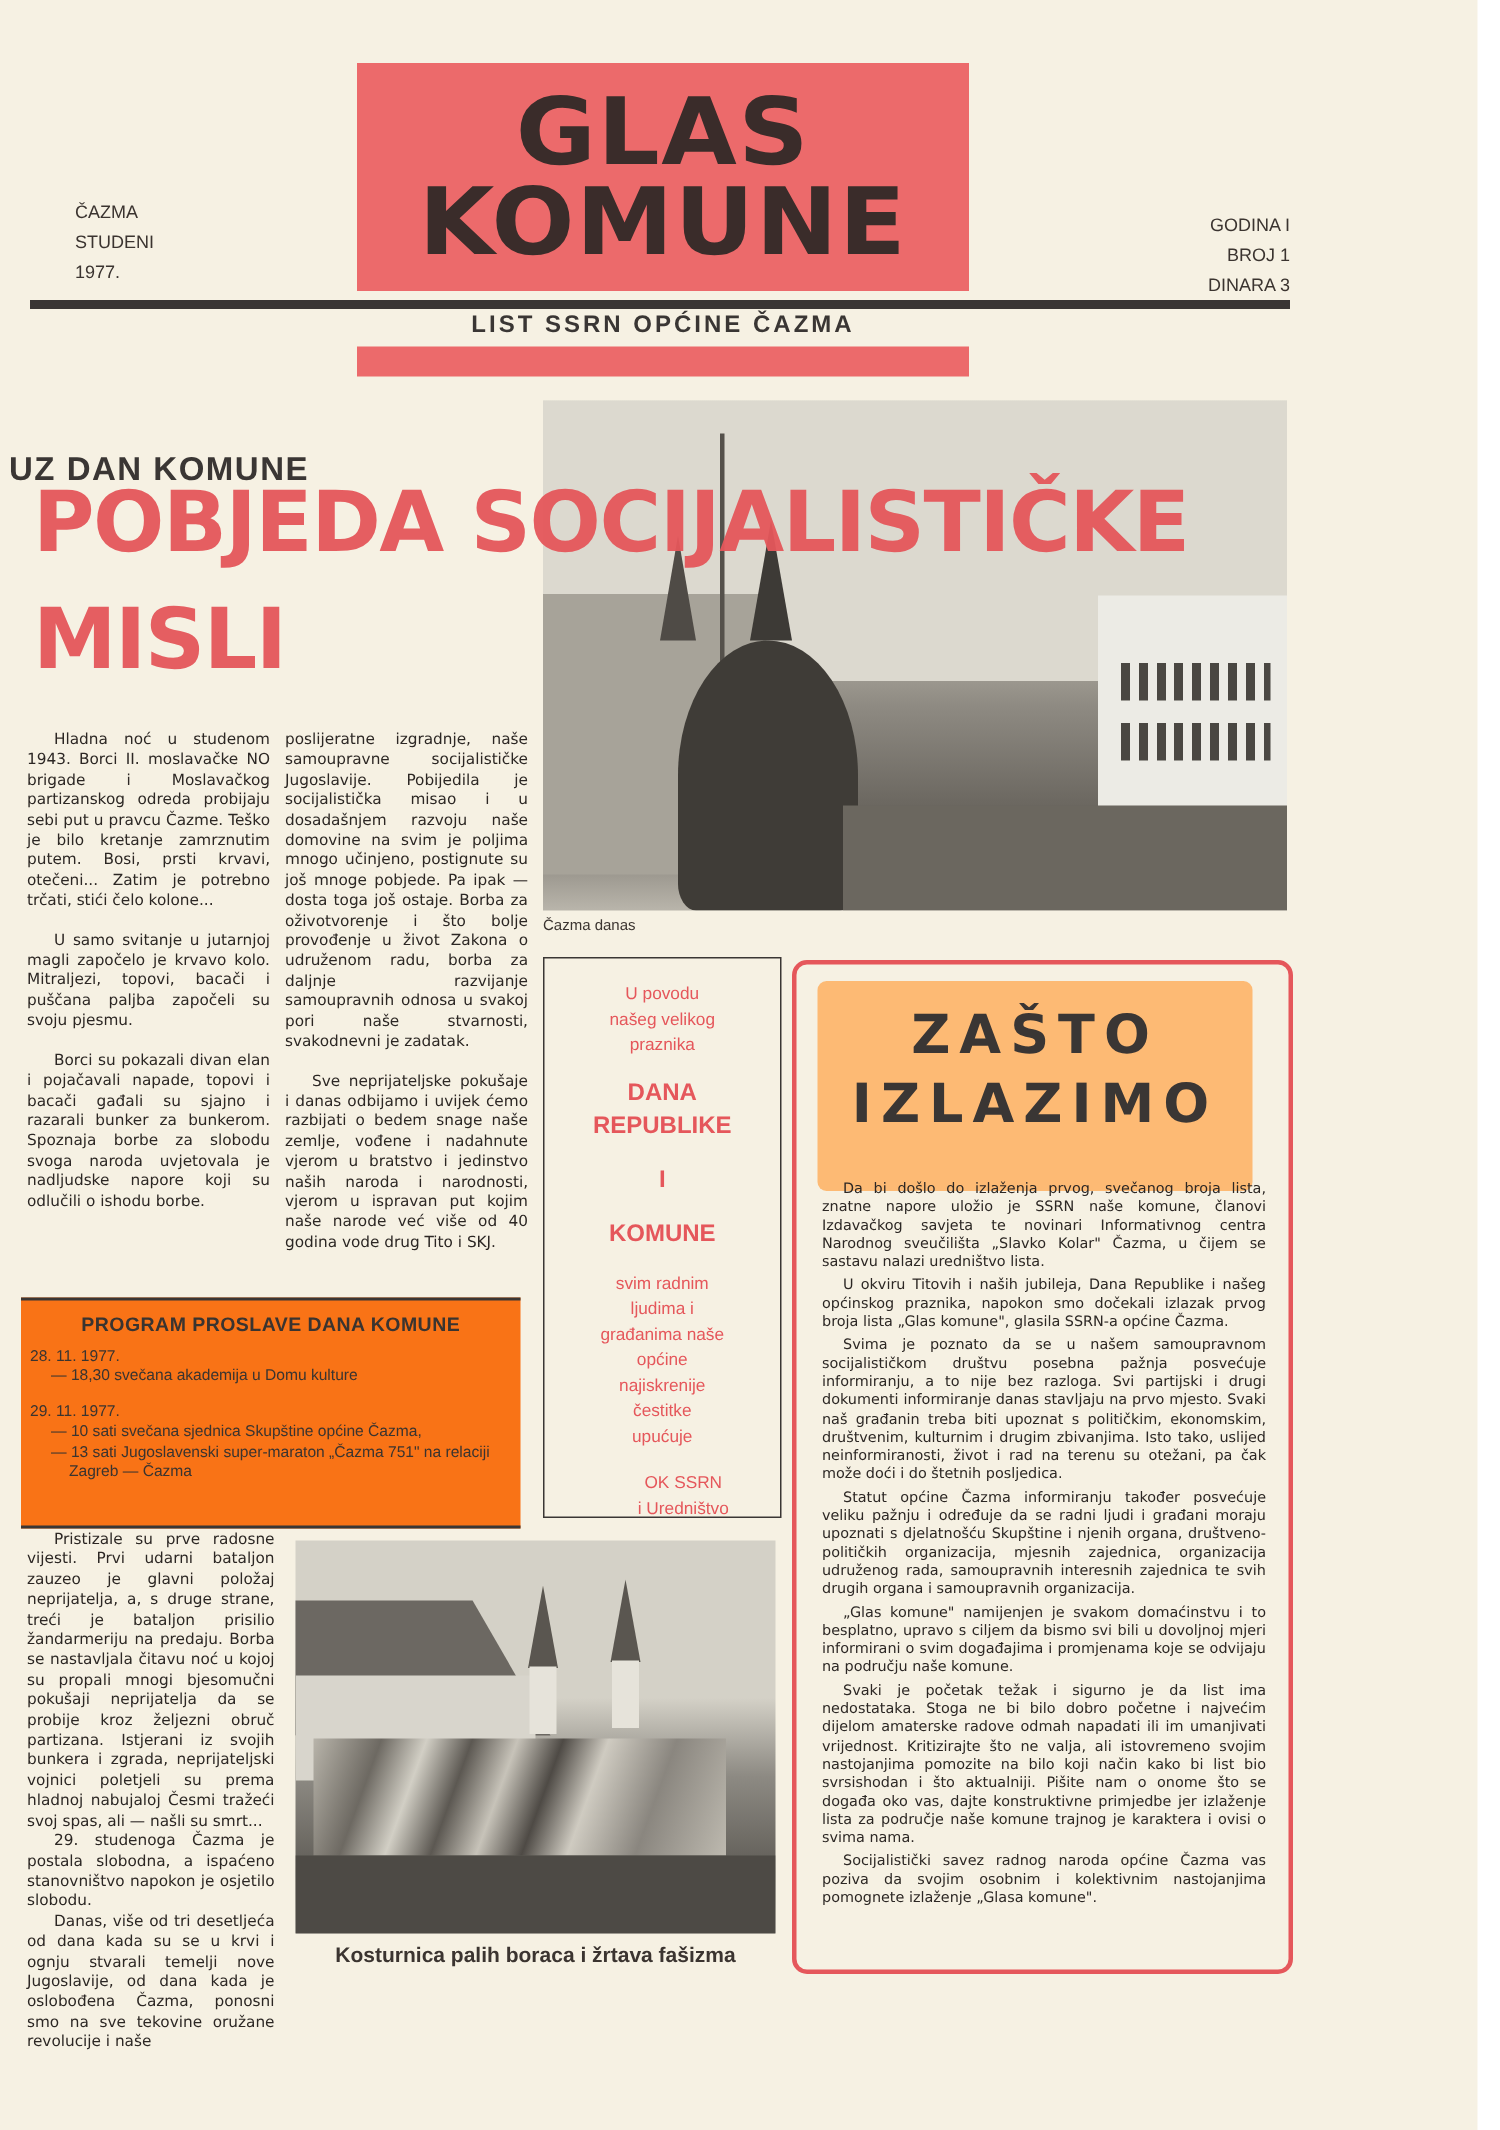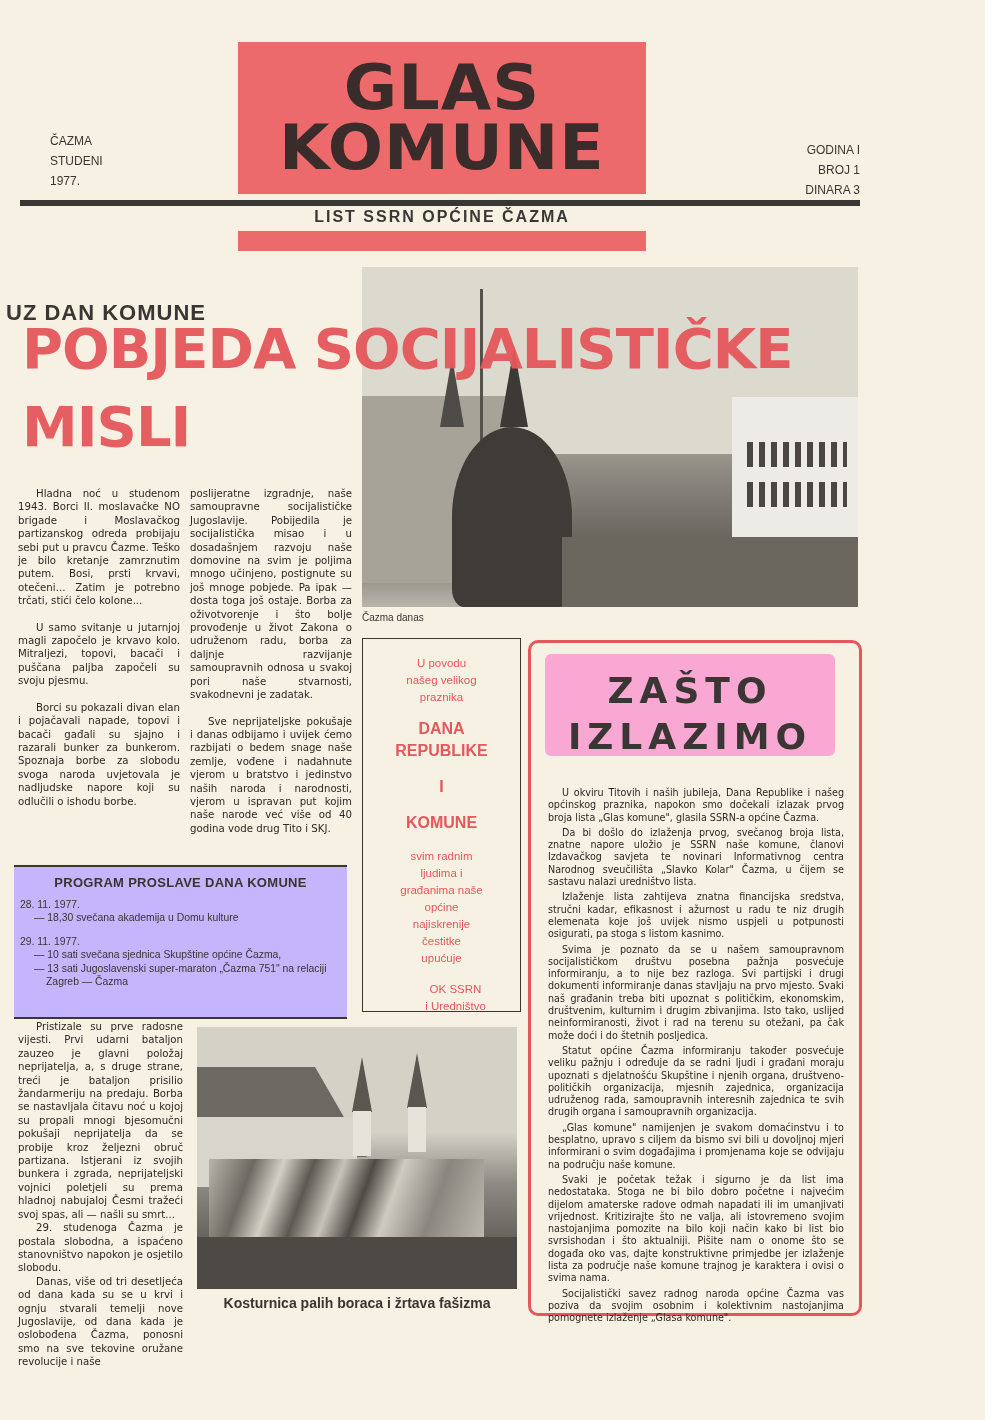--- a/index.html
+++ b/index.html
@@ -49,21 +49,21 @@
 
   
   .col { font-family: "DejaVu Sans", sans-serif; font-size: 10.2px; line-height: 13.4px; color: #2c2724; text-align: justify; }
   .col p { margin: 0 0 13px 0; text-indent: 18px; }
   .col p.tight { margin-bottom: 0; }
   .col1 { left: 18px; top: 487px; width: 162px; }
   .col2 { left: 190px; top: 487px; width: 162px; }
   .col3 { left: 18px; top: 1020px; width: 165px; }
 
   
-  .program { left: 14px; top: 865px; width: 333px; height: 150px; background: #c4b5fd; border-top: 2px solid #3a3634; border-bottom: 2px solid #3a3634; font-size: 10.4px; line-height: 13.5px; color: #3a3430; }
+  .program { left: 14px; top: 865px; width: 333px; height: 150px; background: #f97316; border-top: 2px solid #3a3634; border-bottom: 2px solid #3a3634; font-size: 10.4px; line-height: 13.5px; color: #3a3430; }
   .program .ptitle { text-align: center; font-size: 13px; font-weight: bold; margin: 9px 0 8px 0; color: #3a3430; letter-spacing: 0.3px; }
   .program .date { padding-left: 6px; }
   .program .item { padding-left: 20px; text-indent: -12px; padding-left: 32px; padding-right: 6px; }
   .program .gap { height: 10px; }
 
   
   .greet { left: 362px; top: 638px; width: 157px; height: 372px; border: 1px solid #3a3634; color: #e5575b; text-align: center; font-size: 11.5px; line-height: 17px; }
   .greet .small { padding-top: 16px; }
   .greet .big { font-weight: bold; font-size: 16px; line-height: 22px; margin-top: 12px; }
   .greet .big2 { font-weight: bold; font-size: 16px; line-height: 22px; margin-top: 14px; }
@@ -77,21 +77,21 @@
   .photo-bot .t1 { position:absolute; left:155px; top:30px; width:0; height:0; border-left:10px solid transparent; border-right:10px solid transparent; border-bottom:55px solid #5a5650; }
   .photo-bot .t1b { position:absolute; left:156px; top:84px; width:18px; height:45px; background:#e6e3da; }
   .photo-bot .t2 { position:absolute; left:210px; top:26px; width:0; height:0; border-left:10px solid transparent; border-right:10px solid transparent; border-bottom:55px solid #5a5650; }
   .photo-bot .t2b { position:absolute; left:211px; top:80px; width:18px; height:45px; background:#e6e3da; }
   .photo-bot .mural { position:absolute; left:12px; top:132px; width:275px; height:78px; background: linear-gradient(110deg,#b8b4aa 0%,#6d6962 15%,#d2cfc5 25%,#5c5852 35%,#c7c3b9 45%,#4e4a45 55%,#cfcbc1 65%,#8a867f 80%,#bdb9af 100%); }
   .photo-bot .ground { position:absolute; left:0; top:210px; width:100%; height:52px; background:#4d4a45; }
   .caption-bot { left: 197px; top: 1295px; width: 320px; text-align: center; font-size: 14px; color: #3b3430; font-weight: bold; }
 
   
   .zasto-box { left: 528px; top: 640px; width: 328px; height: 670px; border: 3px solid #e5575b; border-radius: 10px; }
-  .zasto-title { left: 545px; top: 654px; width: 290px; height: 102px; background: #f9a8d4; border-radius: 6px; text-align: center; font-family: "DejaVu Sans", sans-serif; font-weight: bold; color: #3a3634; font-size: 36px; line-height: 46px; letter-spacing: 6px; padding-top: 14px; box-sizing: border-box; }
+  .zasto-title { left: 545px; top: 654px; width: 290px; height: 140px; background: #fdba74; border-radius: 6px; text-align: center; font-family: "DejaVu Sans", sans-serif; font-weight: bold; color: #3a3634; font-size: 36px; line-height: 46px; letter-spacing: 6px; padding-top: 14px; box-sizing: border-box; }
   .zasto-body { left: 548px; top: 787px; width: 296px; font-family: "DejaVu Sans", sans-serif; font-size: 9.6px; line-height: 12.3px; color: #2c2724; text-align: justify; }
   .zasto-body p { margin: 0 0 3px 0; text-indent: 14px; }
 </style>
 </head>
 <body>
 
 <div class="right-edge"></div>
 
 <div class="abs masthead-box"></div>
 <div class="abs masthead-title">
@@ -189,21 +189,20 @@
     <div class="ground"></div>
 </div>
 <div class="abs caption-bot">Kosturnica palih boraca i žrtava fašizma</div>
 
 <div class="abs zasto-box"></div>
 <div class="abs zasto-title">
   <div>ZAŠTO</div>
   <div>IZLAZIMO</div>
 </div>
 <div class="abs zasto-body">
+  <p>Da bi došlo do izlaženja prvog, svečanog broja lista, znatne napore uložio je SSRN naše komune, članovi Izdavačkog savjeta te novinari Informativnog centra Narodnog sveučilišta „Slavko Kolar" Čazma, u čijem se sastavu nalazi uredništvo lista.</p>
   <p>U okviru Titovih i naših jubileja, Dana Republike i našeg općinskog praznika, napokon smo dočekali izlazak prvog broja lista „Glas komune", glasila SSRN-a općine Čazma.</p>
-  <p>Da bi došlo do izlaženja prvog, svečanog broja lista, znatne napore uložio je SSRN naše komune, članovi Izdavačkog savjeta te novinari Informativnog centra Narodnog sveučilišta „Slavko Kolar" Čazma, u čijem se sastavu nalazi uredništvo lista.</p>
-  <p>Izlaženje lista zahtijeva znatna financijska sredstva, stručni kadar, efikasnost i ažurnost u radu te niz drugih elemenata koje još uvijek nismo uspjeli u potpunosti osigurati, pa stoga s listom kasnimo.</p>
   <p>Svima je poznato da se u našem samoupravnom socijalističkom društvu posebna pažnja posvećuje informiranju, a to nije bez razloga. Svi partijski i drugi dokumenti informiranje danas stavljaju na prvo mjesto. Svaki naš građanin treba biti upoznat s političkim, ekonomskim, društvenim, kulturnim i drugim zbivanjima. Isto tako, uslijed neinformiranosti, život i rad na terenu su otežani, pa čak može doći i do štetnih posljedica.</p>
   <p>Statut općine Čazma informiranju također posvećuje veliku pažnju i određuje da se radni ljudi i građani moraju upoznati s djelatnošću Skupštine i njenih organa, društveno-političkih organizacija, mjesnih zajednica, organizacija udruženog rada, samoupravnih interesnih zajednica te svih drugih organa i samoupravnih organizacija.</p>
   <p>„Glas komune" namijenjen je svakom domaćinstvu i to besplatno, upravo s ciljem da bismo svi bili u dovoljnoj mjeri informirani o svim događajima i promjenama koje se odvijaju na području naše komune.</p>
   <p>Svaki je početak težak i sigurno je da list ima nedostataka. Stoga ne bi bilo dobro početne i najvećim dijelom amaterske radove odmah napadati ili im umanjivati vrijednost. Kritizirajte što ne valja, ali istovremeno svojim nastojanjima pomozite na bilo koji način kako bi list bio svrsishodan i što aktualniji. Pišite nam o onome što se događa oko vas, dajte konstruktivne primjedbe jer izlaženje lista za područje naše komune trajnog je karaktera i ovisi o svima nama.</p>
   <p>Socijalistički savez radnog naroda općine Čazma vas poziva da svojim osobnim i kolektivnim nastojanjima pomognete izlaženje „Glasa komune".</p>
 </div>
 
 </body></html>

